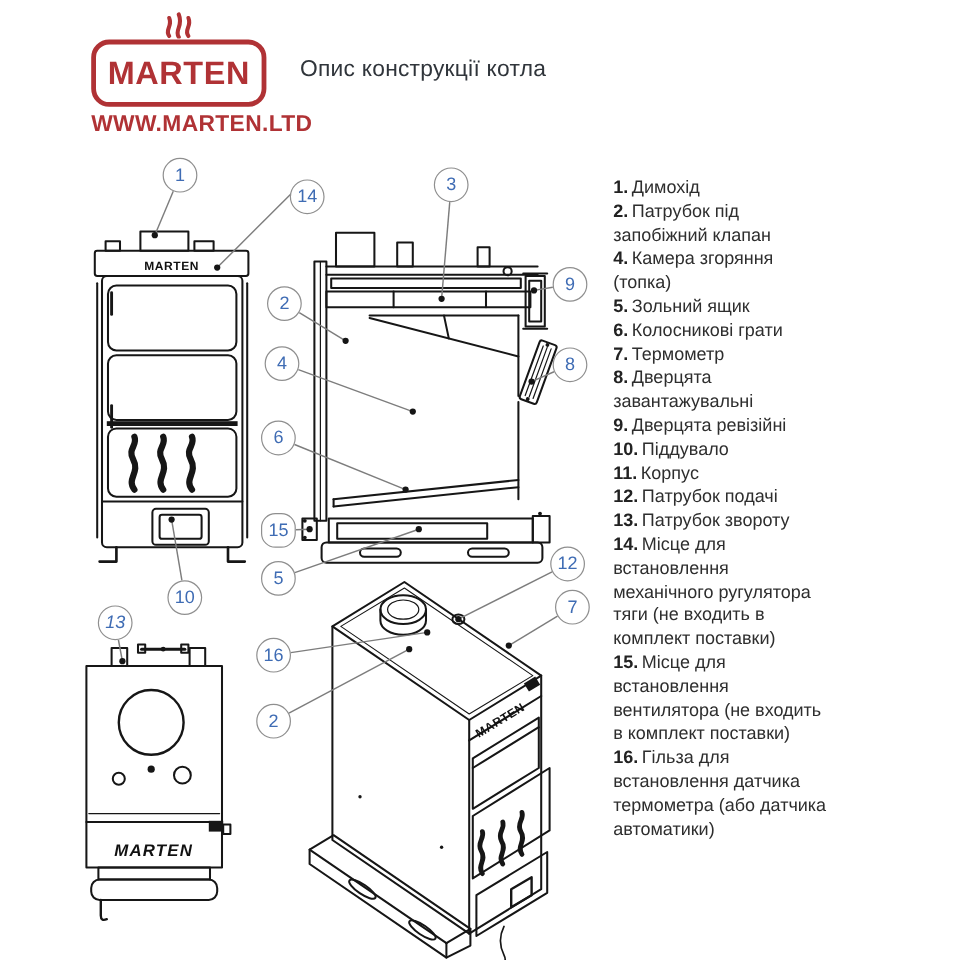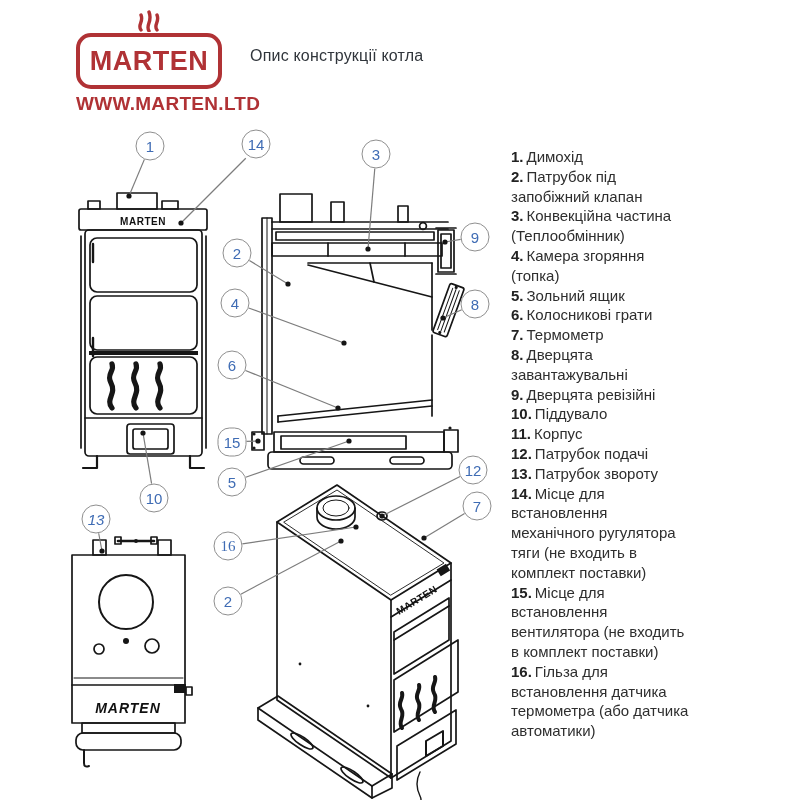--- a/index.html
+++ b/index.html
@@ -4,21 +4,21 @@
 <style>
   html,body{margin:0;padding:0}
   body{width:800px;height:800px;position:relative;background:#ffffff;
        font-family:"Liberation Sans",sans-serif;color:#2b2b2b;overflow:hidden}
   .logo{position:absolute;left:76px;top:8px;width:146px;text-align:center}
   .logo-flames{display:block;margin:0 auto 1px auto}
   .logo-box{border:4px solid var(--brand,#b03235);border-radius:15px;height:48px;
             display:flex;align-items:center;justify-content:center;
             font-weight:bold;font-size:27px;letter-spacing:.5px;color:var(--brand,#b03235)}
   .logo-site{margin-top:4px;font-weight:bold;font-size:19px;letter-spacing:.3px;color:var(--brand,#b03235)}
-  .title{position:absolute;left:250px;top:47px;font-size:16px;font-weight:400;
+  .title{position:absolute;left:250px;top:47px;font-size:19px;font-weight:400;
          color:#30353b;letter-spacing:.2px;margin:0}
   svg.drawing{position:absolute;left:0;top:0}
   #callouts .callout{position:absolute;width:27px;height:27px;border:1.6px solid var(--ring,#8f8f8f);
            border-radius:50%;background:#fff;display:flex;align-items:center;justify-content:center;
            font-size:15px;font-weight:500;color:var(--callout,#3f6cb4);
            transform:translate(-50%,-50%);line-height:1}
   .parts{position:absolute;left:511px;top:147px;width:238px;font-size:15px;
          line-height:19.8px;color:#2e2e2e}
   .part-num{font-weight:bold;color:#222;margin-right:3px}
   .part-text{white-space:pre-line}
@@ -216,40 +216,36 @@
       <div class="callout" style="left: 235px; top: 303px;">4</div>
       <div class="callout" style="left: 232px; top: 482px;">5</div>
       <div class="callout" style="left: 232px; top: 365px;">6</div>
       <div class="callout" style="left: 477px; top: 506px;">7</div>
       <div class="callout" style="left: 475px; top: 304px;">8</div>
       <div class="callout" style="left: 475px; top: 237px;">9</div>
       <div class="callout" style="left: 154px; top: 498px;">10</div>
       <div class="callout" style="left: 237px; top: 253px;">2</div>
       <div class="callout" style="left: 473px; top: 470px; text-align: right;">12</div>
       <div class="callout" style="left: 96px; top: 519px; font-style: italic;">13</div>
-      <div class="callout" style="left: 256px; top: 144px;">14</div>
+      <div class="callout" style="left: 256px; top: 164px;">14</div>
       <div class="callout" style="left: 232px; top: 442px; border-radius: 12px;">15</div>
-      <div class="callout" style="left: 228px; top: 546px; font-family: Liberation Serif, serif;">16</div>
+      <div class="callout" style="left: 228px; top: 546px;">16</div>
     </div>
 
   <aside class="parts" id="parts-list">
 
       <div class="part">
         <b class="part-num">1.</b><span class="part-text">Димохід</span>
       </div>
 
       <div class="part">
         <b class="part-num">2.</b><span class="part-text">Патрубок під
 запобіжний клапан</span>
       </div>
 
-      <div class="part">
-        <b class="part-num">3.</b><span class="part-text">Конвекційна частина
-(Теплообмінник)</span>
-      </div>
 
       <div class="part">
         <b class="part-num">4.</b><span class="part-text">Камера згоряння
 (топка)</span>
       </div>
 
       <div class="part">
         <b class="part-num">5.</b><span class="part-text">Зольний ящик</span>
       </div>
 

